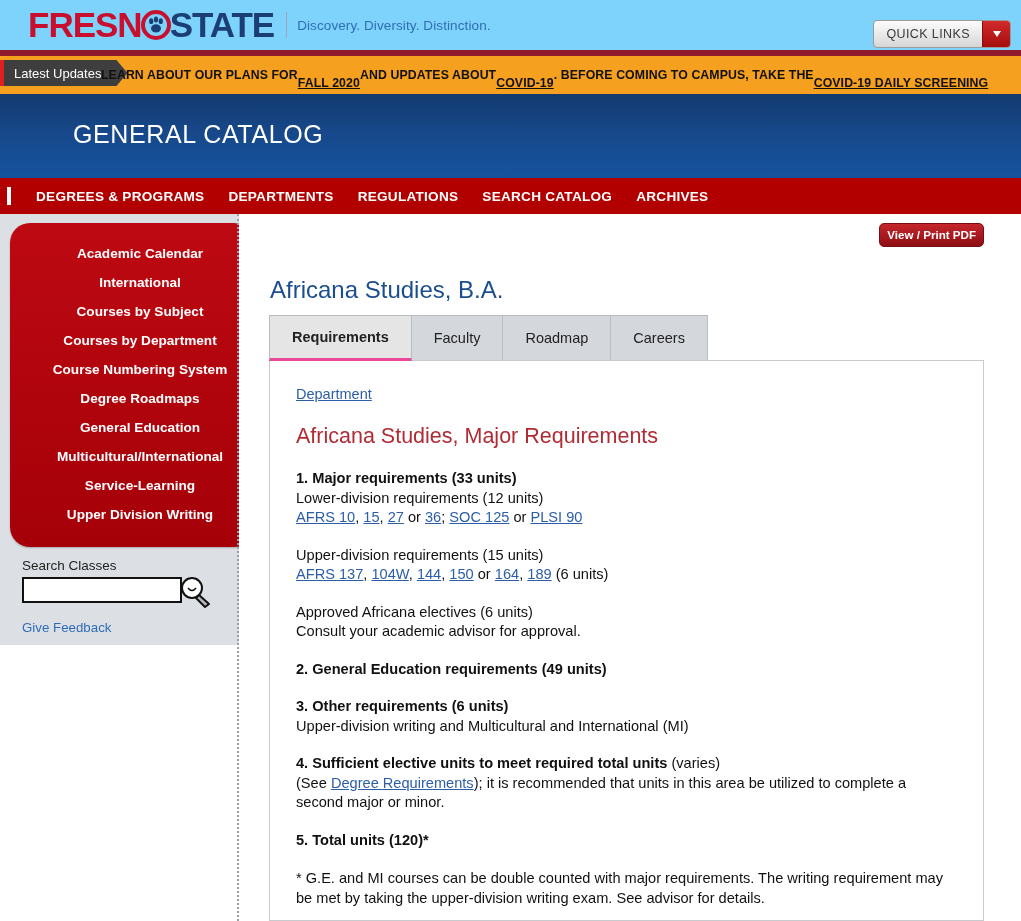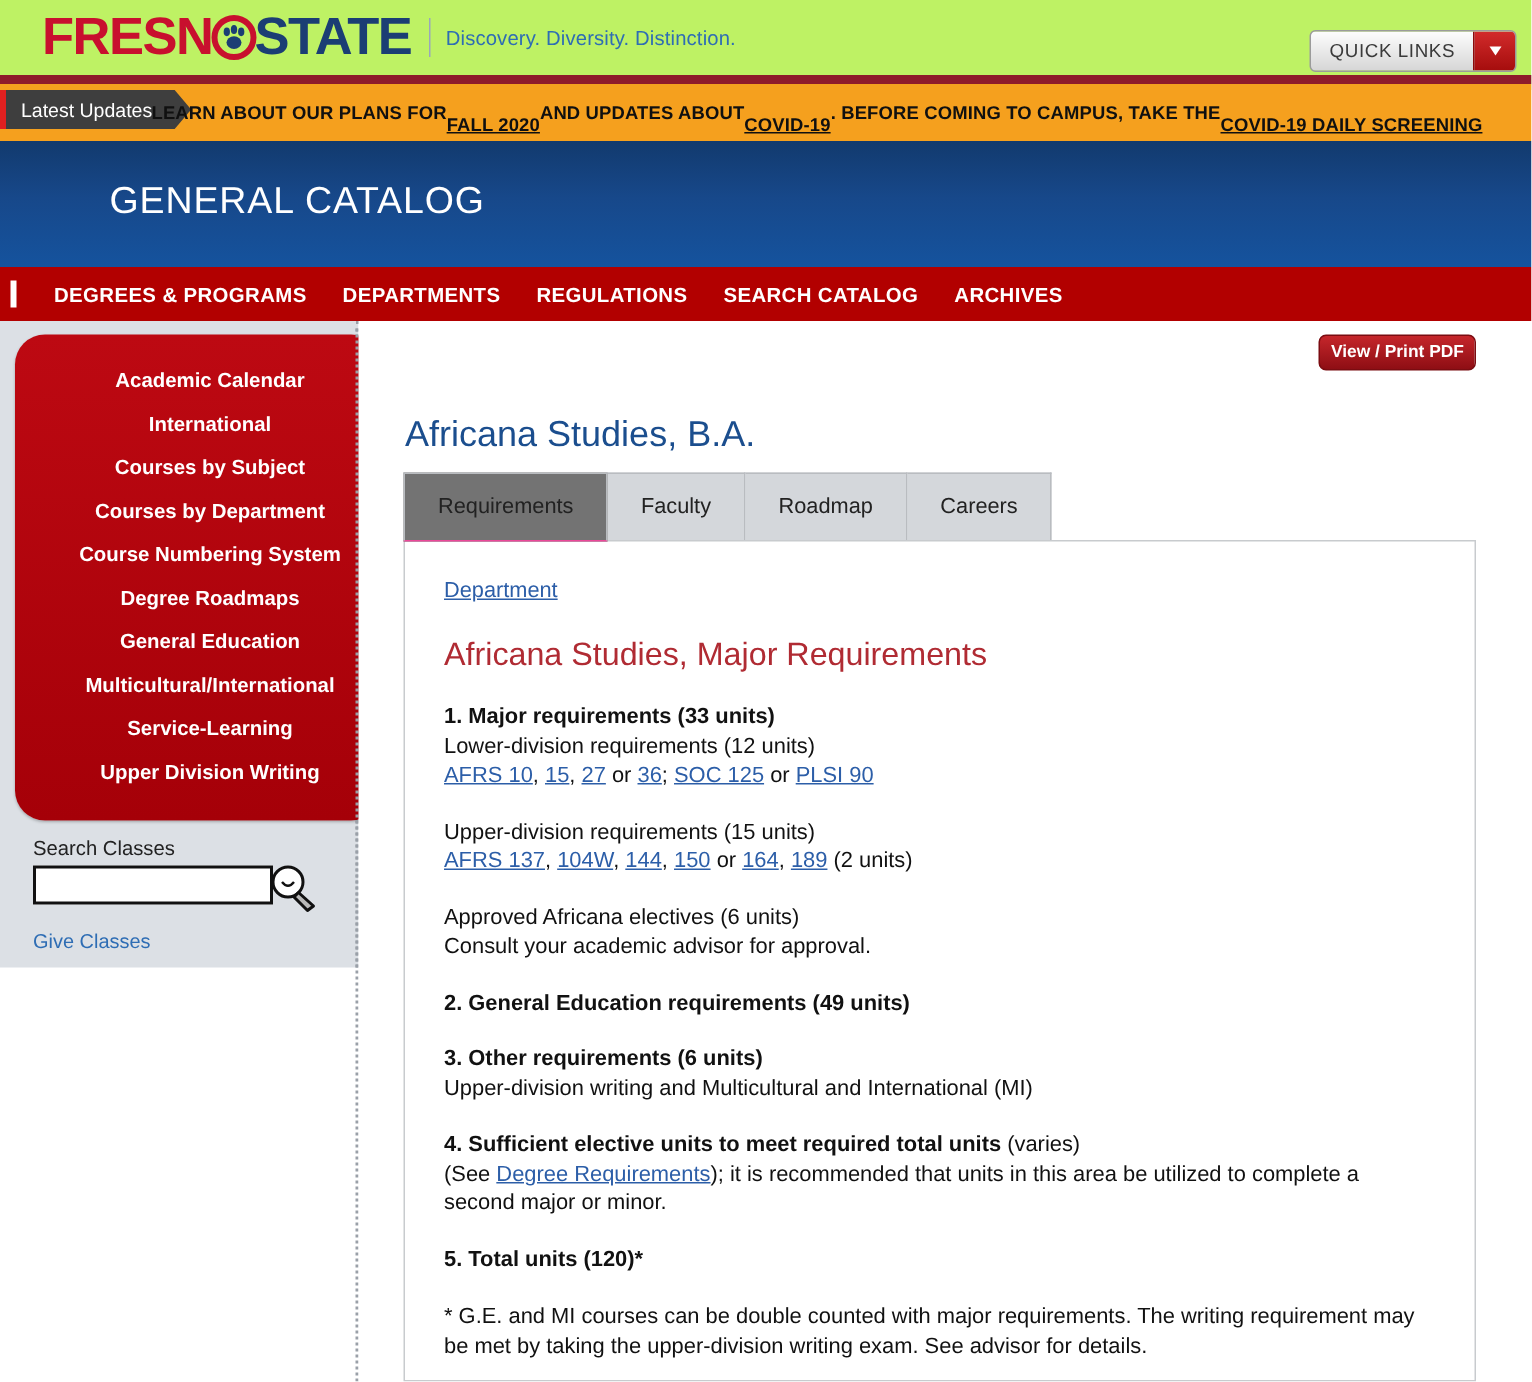--- a/index.html
+++ b/index.html
@@ -8,21 +8,21 @@
     width:1021px; height:921px;
     font-family:"Liberation Sans", sans-serif;
     background:#ffffff;
     overflow:hidden;
     position:relative;
   }
 
   
   .top-header{
     position:absolute; left:0; top:0; width:1021px; height:60px;
-    background:#bef264;
+    background:#7dd3fc;
   }
   .logo-wrap{
     position:absolute; left:28px; top:6px;
     display:flex; align-items:center;
   }
   .logo-fresn{
     font-family:"Liberation Sans", sans-serif;
     font-size:35px; font-weight:bold; letter-spacing:-1px;
     color:#C8102E; line-height:38px;
   }
@@ -187,22 +187,22 @@
   .tab{
     display:flex; align-items:center; justify-content:center;
     background:#D4D7DB; color:#222; font-size:14.5px;
     border:1px solid #b9bcc0; border-bottom:1px solid #c8cbce;
     border-left:none;
     text-decoration:none;
     padding:0 22px; white-space:nowrap;
   }
   .tab:first-child{ border-left:1px solid #b9bcc0; }
   .tab.active{
-    background:#737373; border-bottom:1px solid #ec4899;
-    position:relative; z-index:3;
+    background:#e5e5e5; border-bottom:3px solid #ec4899;
+    position:relative; z-index:3;font-weight:bold;
   }
 
   .panel{
     position:absolute; left:30px; top:146px; width:715px; height:561px;
     background:#ffffff;
     border:1px solid #c8cbce; border-top:1px solid #c8cbce;
   }
   .panel-inner{ padding:24px 26px 20px 26px; }
 
   .dept-link{
@@ -297,21 +297,21 @@
       <span class="search-icon">
         <svg width="38" height="34" viewBox="0 0 38 34">
           <circle cx="14" cy="13" r="10" fill="#ffffff" stroke="#111111" stroke-width="2"></circle>
           <path d="M10 13 q4 5 8 0" fill="none" stroke="#111111" stroke-width="1.6"></path>
           <path d="M21 20 L31 29 L27 32 L18 23 Z" fill="#b9b9b9" stroke="#111111" stroke-width="2" stroke-linejoin="round"></path>
         </svg>
       </span>
     </div>
   </div>
 
-  <a href="#" class="give-feedback">Give Classes</a>
+  <a href="#" class="give-feedback">Give Feedback</a>
 </div>
 <div class="sidebar-divider"></div>
 
 <div class="main">
   <a href="#" class="pdf-btn">View / Print PDF</a>
   <h1 class="page-title">Africana Studies, B.A.</h1>
 
   <div class="tabs">
     <a href="#" class="tab active">Requirements</a>
     <a href="#" class="tab">Faculty</a>
@@ -326,21 +326,21 @@
       <h2 class="req-heading">Africana Studies, Major Requirements</h2>
 
       <div class="blk">
         <div><span class="num">1.  Major requirements</span><span class="num"> (33 units)</span></div>
         <div>Lower-division requirements (12 units)</div>
         <div><a href="#">AFRS 10</a><span>, </span><a href="#">15</a><span>, </span><a href="#">27</a><span> or </span><a href="#">36</a><span>; </span><a href="#">SOC 125</a><span> or </span><a href="#">PLSI 90</a></div>
       </div>
 
       <div class="blk">
         <div>Upper-division requirements (15 units)</div>
-        <div><a href="#">AFRS 137</a><span>, </span><a href="#">104W</a><span>, </span><a href="#">144</a><span>, </span><a href="#">150</a><span> or </span><a href="#">164</a><span>, </span><a href="#">189</a><span> (2 units)</span></div>
+        <div><a href="#">AFRS 137</a><span>, </span><a href="#">104W</a><span>, </span><a href="#">144</a><span>, </span><a href="#">150</a><span> or </span><a href="#">164</a><span>, </span><a href="#">189</a><span> (6 units)</span></div>
       </div>
 
       <div class="blk">
         <div>Approved Africana electives (6 units)</div>
         <div>Consult your academic advisor for approval.</div>
       </div>
 
       <div class="blk">
         <div class="num">2. General Education requirements (49 units)</div>
       </div>

